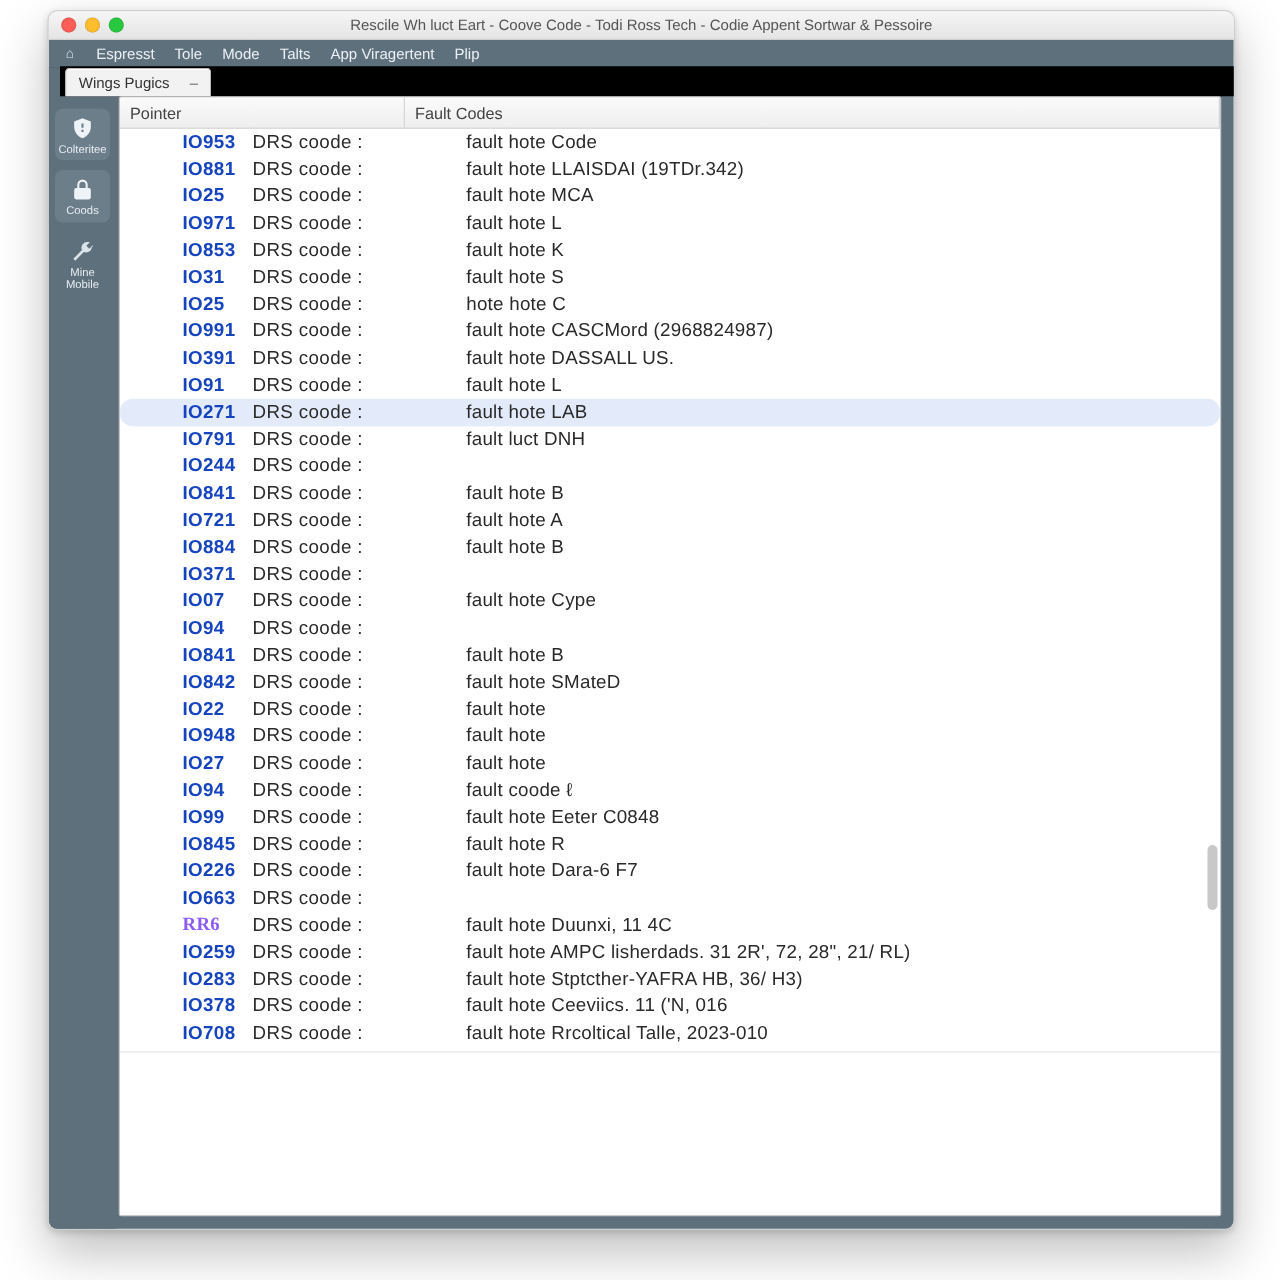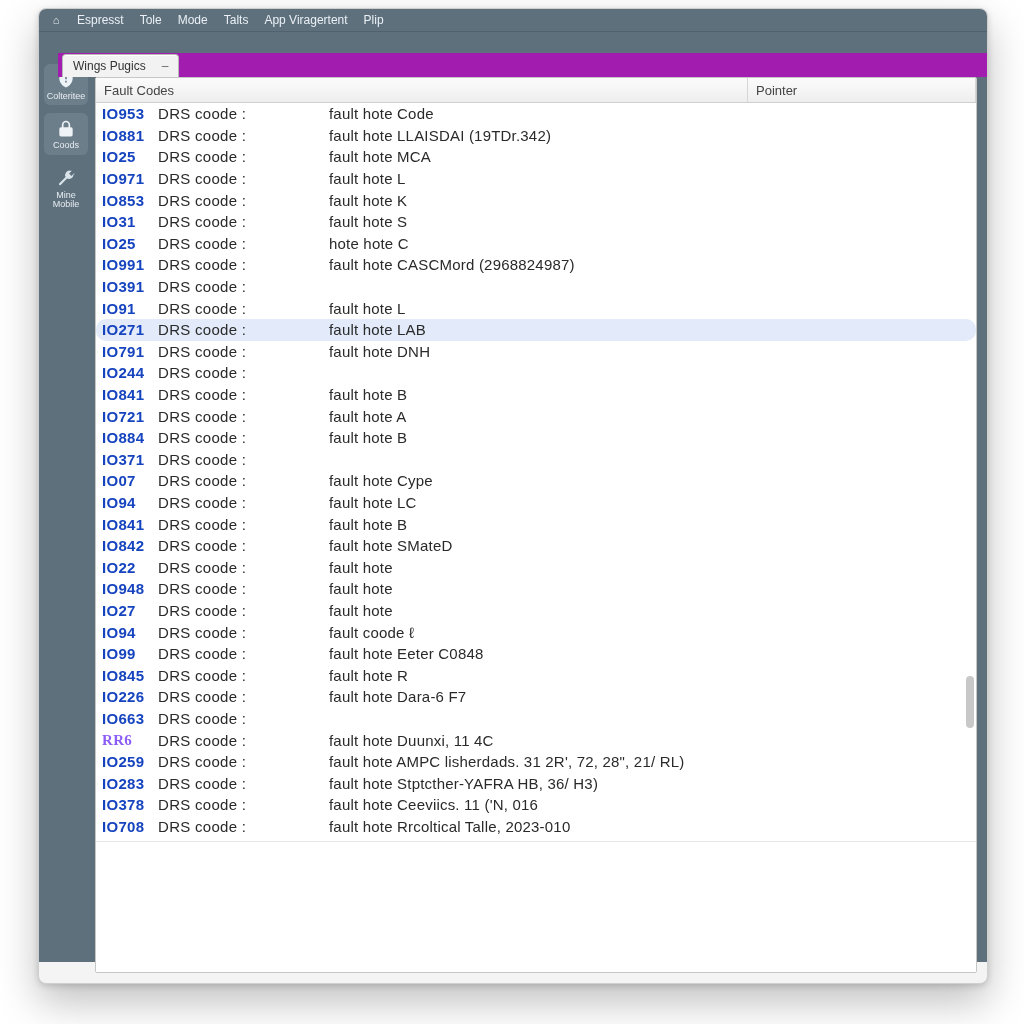--- a/index.html
+++ b/index.html
@@ -27,22 +27,22 @@
   .menubar{
     height:22px;background:#5f707d;color:#eaf0f5;font-size:12px;
     display:flex;align-items:center;padding-left:4px;border-bottom:1px solid #51616e;
   }
   .menubar .home{width:26px;text-align:center;font-size:11px;opacity:.9;}
   .menubar .mi{padding:0 8px;cursor:default;}
   
   .workarea{display:flex;height:calc(100% - 44px);background:#5f707d;}
   
   .tabstrip{
-    position:absolute;left:19px;top:44px;height:24px;display:flex;align-items:flex-end;padding-left:4px;
-    background:#a21caf;width:calc(100% - 2px);
+    position:absolute;left:9px;top:44px;height:24px;display:flex;align-items:flex-end;padding-left:4px;
+    background:#000000;width:calc(100% - 2px);
   }
   .tab{
     height:22px;background:#f2f2f2;border:1px solid #b9b9b9;border-bottom:none;
     border-radius:4px 4px 0 0;padding:0 10px;display:flex;align-items:center;font-size:12px;color:#333;
     margin-right:4px;box-shadow:inset 0 1px 0 #fff;
     gap:16px;
   }
   .tab .minus{color:#666;font-size:12px;}
   
   .tools{
@@ -66,41 +66,49 @@
     border-bottom:1px solid #d0d0d0;font-size:13px;color:#444;
   }
   .colhead .ch{display:flex;align-items:center;padding-left:8px;border-right:1px solid #d6d6d6;}
   .ch1{width:219px;}
   .ch2{flex:1;}
   .listwrap{flex:1;overflow:hidden;position:relative;}
   .rows{position:absolute;inset:0;overflow:hidden;}
   .row{
     display:flex;height:21.6px;align-items:center;font-size:15px;white-space:nowrap;
   }
-  .row .c-id{width:56px;padding-left:6px;color:#1644bf;font-weight:600;letter-spacing:.3px;}
+  .row .c-id{width:56px;padding-left:6px;color:#1644bf;font-weight:600;letter-spacing:.3px;margin-left:44px;}
   .row .c-id.alt{color:#8b5cf6;font-family:Liberation Serif, serif;}
   .row .c-drs{width:163px;color:#2a2a2a;letter-spacing:.3px;}
   .row .c-fault{flex:1;color:#2a2a2a;padding-left:8px;letter-spacing:.2px;}
   .row.selected{background:#e3ebfa;border-radius:10px;}
   .row.selected .c-id{ }
   .row .c-drs, .row .c-fault{font-family:inherit;}
   
   .fake-sb{
     position:absolute;right:2px;top:4px;bottom:4px;width:8px;border-radius:4px;background:transparent;
   }
   .fake-sb .thumb{
     position:absolute;right:0;left:0;top:78%;height:52px;border-radius:4px;background:#c8c8c8;
   }
   .spacer-bottom{height:130px;border-top:1px solid #e6e6e6;background:#fff;}
 </style>
 </head>
 <body>
 <div class="stage">
   <div class="window">
 
+    <div class="titlebar">
+      <div class="traffic-lights">
+        <div class="tl red"></div>
+        <div class="tl yellow"></div>
+        <div class="tl green"></div>
+      </div>
+      <div class="title">Rescile Wh luct Eart - Coove Code - Todi Ross Tech - Codie Appent Sortwar &amp; Pessoire</div>
+    </div>
 
     <div class="menubar">
       <div class="home">⌂</div>
       <div class="mi">Espresst</div>
       <div class="mi">Tole</div>
       <div class="mi">Mode</div>
       <div class="mi">Talts</div>
       <div class="mi">App Viragertent</div>
       <div class="mi">Plip</div>
     </div>
@@ -140,22 +148,22 @@
               </svg>
           </span>
           <span class="lbl">Mine Mobile</span>
         </div>
 
       </div>
     </div>
 
     <div class="panel">
       <div class="colhead">
+        <div class="ch ch1">Pointer</div>
         <div class="ch ch2">Fault Codes</div>
-        <div class="ch ch1">Pointer</div>
       </div>
       <div class="listwrap">
         <div class="rows" id="rows">
             <div class="row">
               <div class="c-id">IO953</div>
               <div class="c-drs">DRS  coode :</div>
               <div class="c-fault">fault hote Code</div>
             </div>
             <div class="row">
               <div class="c-id">IO881</div>
@@ -188,35 +196,36 @@
               <div class="c-fault">hote hote C</div>
             </div>
             <div class="row">
               <div class="c-id">IO991</div>
               <div class="c-drs">DRS  coode :</div>
               <div class="c-fault">fault hote CASCMord (2968824987)</div>
             </div>
             <div class="row">
               <div class="c-id">IO391</div>
               <div class="c-drs">DRS  coode :</div>
+              <div class="c-fault">fault hote DASSALL US.</div>
             </div>
             <div class="row">
               <div class="c-id">IO91</div>
               <div class="c-drs">DRS  coode :</div>
               <div class="c-fault">fault hote L</div>
             </div>
             <div class="row selected">
               <div class="c-id">IO271</div>
               <div class="c-drs">DRS  coode :</div>
               <div class="c-fault">fault hote LAB</div>
             </div>
             <div class="row">
               <div class="c-id">IO791</div>
               <div class="c-drs">DRS  coode :</div>
-              <div class="c-fault">fault hote DNH</div>
+              <div class="c-fault">fault luct DNH</div>
             </div>
             <div class="row">
               <div class="c-id">IO244</div>
               <div class="c-drs">DRS  coode :</div>
             </div>
             <div class="row">
               <div class="c-id">IO841</div>
               <div class="c-drs">DRS  coode :</div>
               <div class="c-fault">fault hote B</div>
             </div>
@@ -235,21 +244,20 @@
               <div class="c-drs">DRS  coode :</div>
             </div>
             <div class="row">
               <div class="c-id">IO07</div>
               <div class="c-drs">DRS  coode :</div>
               <div class="c-fault">fault hote Cype</div>
             </div>
             <div class="row">
               <div class="c-id">IO94</div>
               <div class="c-drs">DRS  coode :</div>
-              <div class="c-fault">fault hote LC</div>
             </div>
             <div class="row">
               <div class="c-id">IO841</div>
               <div class="c-drs">DRS  coode :</div>
               <div class="c-fault">fault hote B</div>
             </div>
             <div class="row">
               <div class="c-id">IO842</div>
               <div class="c-drs">DRS  coode :</div>
               <div class="c-fault">fault hote SMateD</div>

